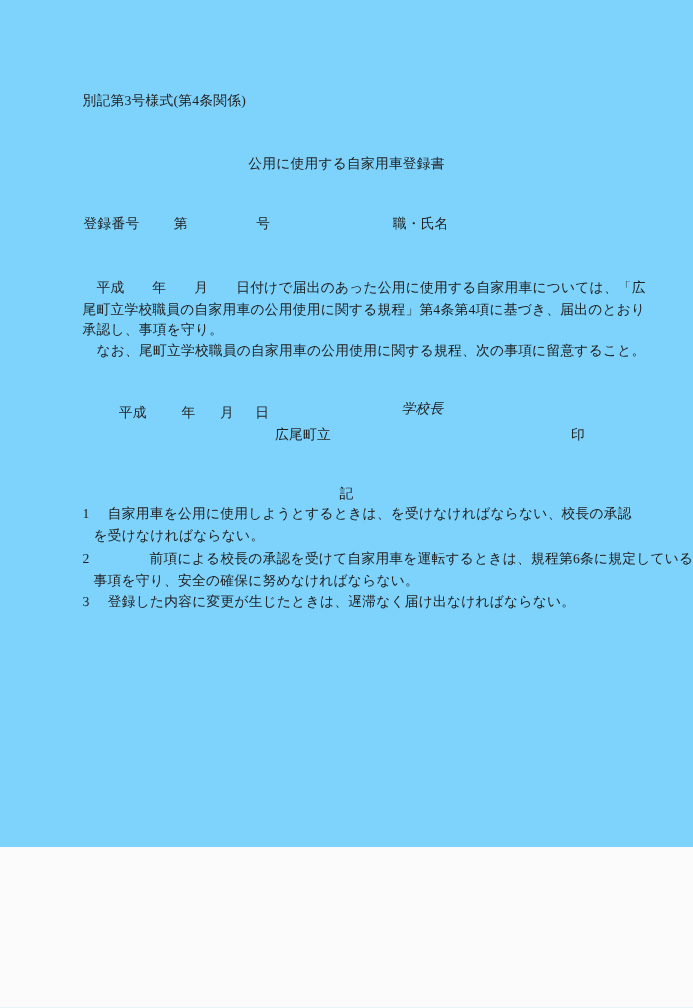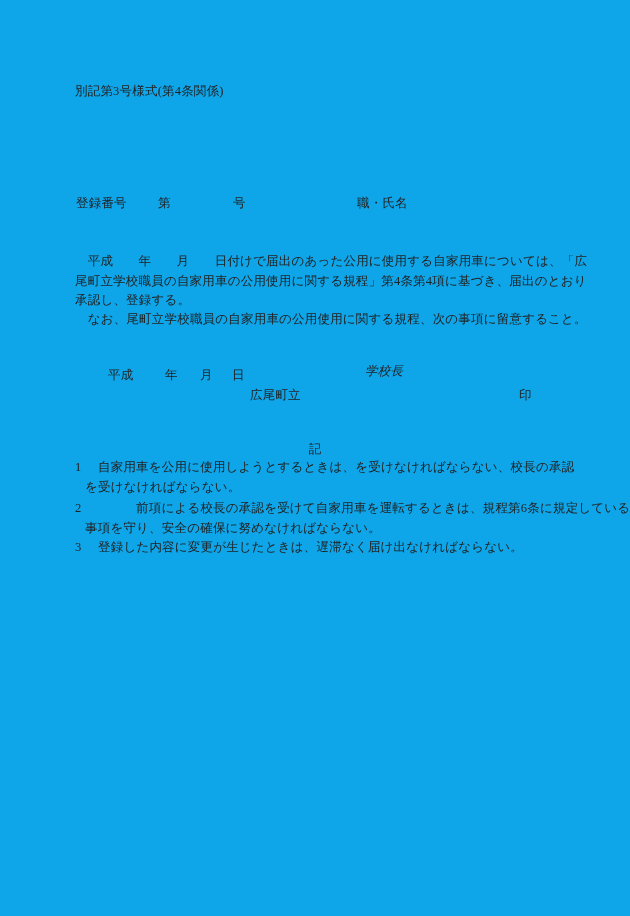--- a/index.html
+++ b/index.html
@@ -6,22 +6,22 @@
     margin: 0;
     padding: 0;
     width: 630px;
     height: 916px;
     overflow: hidden;
     background: #fbfbfb;
   }
   .page {
     position: relative;
     width: 630px;
-    height: 916px;
-    background: #0ea5e9;
+    height: 770px;
+    background: #7dd3fc;
     font-family: "Liberation Serif", "DejaVu Serif", serif;
     color: #222222;
     font-size: 12.5px;
     line-height: 15px;
   }
   .line {
     position: absolute;
     white-space: pre;
     letter-spacing: 0.2px;
   }
@@ -34,32 +34,33 @@
     letter-spacing: 0.2px;
   }
 </style>
 </head>
 <body>
 
 <div class="page">
 
   <div class="line" style="left:75px; top:84px;">別記第3号様式(第4条関係)</div>
 
+  <div class="centered" style="top:142px;">公用に使用する自家用車登録書</div>
 
   <div>
     <span class="line" style="left:76px; top:196px;">登録番号</span>
     <span class="line" style="left:158px; top:196px;">第</span>
     <span class="line" style="left:233px; top:196px;">号</span>
     <span class="line" style="left:357px; top:196px;">職・氏名</span>
   </div>
 
   <div>
     <div class="line" style="left:75px; top:254px;">　平成　　年　　月　　日付けで届出のあった公用に使用する自家用車については、「広</div>
     <div class="line" style="left:75px; top:274px;">尾町立学校職員の自家用車の公用使用に関する規程」第4条第4項に基づき、届出のとおり</div>
-    <div class="line" style="left:75px; top:293px;">承認し、登録する。</div>
+    <div class="line" style="left:75px; top:293px;">承認し、事項を守り。</div>
     <div class="line" style="left:75px; top:312px;">　なお、尾町立学校職員の自家用車の公用使用に関する規程、次の事項に留意すること。</div>
   </div>
 
   <div>
     <span class="line" style="left:108px; top:368px;">平成</span>
     <span class="line" style="left:165px; top:368px;">年</span>
     <span class="line" style="left:200px; top:368px;">月</span>
     <span class="line" style="left:232px; top:368px;">日</span>
   </div>
 

